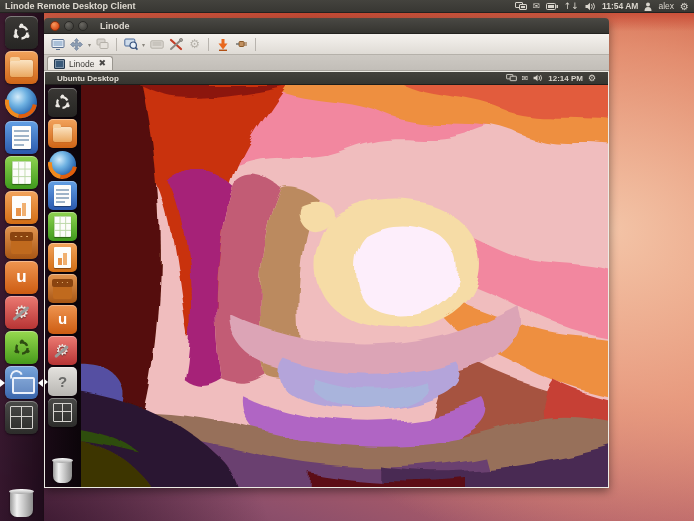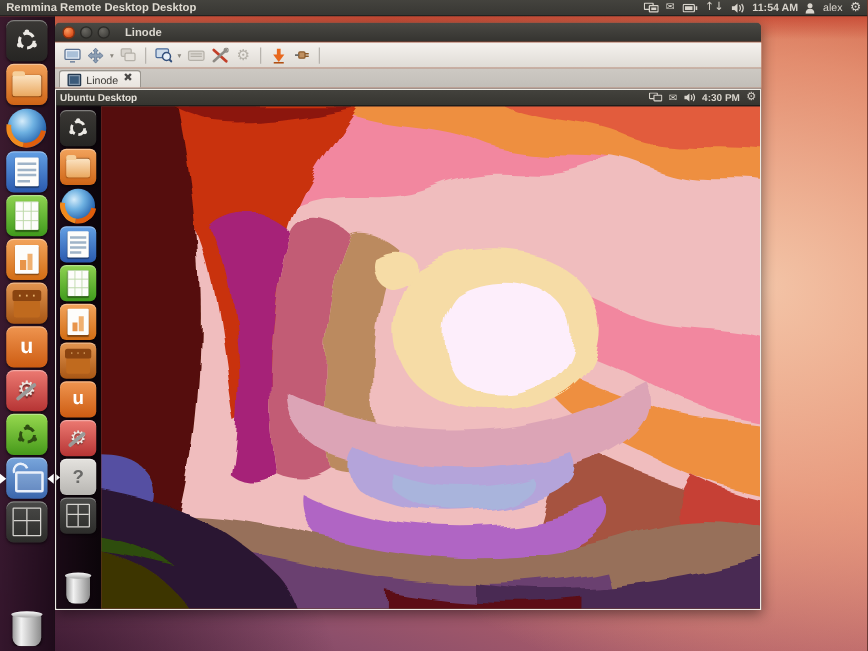--- a/index.html
+++ b/index.html
@@ -125,37 +125,37 @@
   .tab .tabicon{width:9px;height:8px;border-radius:1px;background:#3a5a7a;border:1px solid #24384e;
     box-shadow:inset 0 0 0 1px rgba(255,255,255,.35);}
   .tab .tablabel{font-size:8.5px;color:#3a3834;}
   .tab .tabclose{font-size:9px;font-weight:bold;color:#4a4846;line-height:1;}
 
   .viewport{flex:1;position:relative;border:1px solid #edebe5;border-top:1px solid #edebe5;background:#0a060a;overflow:hidden;}
 
   
   #remote-panel{position:absolute;left:0;top:0;right:0;height:13px;
     background:linear-gradient(#43423d,#363530);border-bottom:1px solid #1e1d1b;
-    display:flex;align-items:center;justify-content:space-between;padding:0 3px;box-sizing:border-box;z-index:4;text-align:center;}
+    display:flex;align-items:center;justify-content:space-between;padding:0 12px;box-sizing:border-box;z-index:4;text-align:center;}
   #remote-panel .ptitle{font-size:8px;font-weight:bold;color:#e4e0d8;}
   #remote-body{position:absolute;left:0;top:13px;right:0;bottom:0;display:flex;}
   #remote-launcher{width:36px;flex:none;box-sizing:border-box;
     background:linear-gradient(90deg,rgba(26,10,22,.97),rgba(12,5,10,.98));
     border-right:1px solid rgba(0,0,0,.5);
     display:flex;flex-direction:column;align-items:center;padding:3px 0 4px;gap:2px;}
   #remote-wallpaper{flex:1;position:relative;background:#8c4238;overflow:hidden;}
   #remote-wallpaper svg{position:absolute;inset:0;width:100%;height:100%;}
 </style>
 </head>
 <body>
 
 <div id="host-wallpaper"></div>
 
 <div id="host-topbar">
-  <span class="apptitle">Remmina Remote Desktop Desktop</span>
+  <span class="apptitle">Linode Remote Desktop Client</span>
   <span class="ind">
     <span>
       <svg width="12" height="9" viewBox="0 0 12 9">
           <rect x="0.5" y="0.5" width="7" height="5" rx="0.5" fill="none" stroke="#d8d4cc"></rect>
           <rect x="4.5" y="2.5" width="7" height="5" rx="0.5" fill="#44433e" stroke="#d8d4cc"></rect>
           <rect x="6" y="4" width="4" height="2" fill="#d8d4cc"></rect>
         </svg>
     </span>
     <span class="glyph">✉</span>
     <span>
@@ -365,21 +365,21 @@
               <rect x="4.5" y="2.5" width="7" height="5" rx="0.5" fill="#44433e" stroke="#d8d4cc"></rect>
             </svg>
         </span>
         <span class="glyph">✉</span>
         <span>
           <svg width="10" height="8" viewBox="0 0 11 9">
               <path d="M0.5,3 h2 L5,0.8 v7.4 L2.5,6 h-2 Z" fill="#d8d4cc"></path>
               <path d="M6.5,2.2 q1.6,2.3 0,4.6 M8.3,1.2 q2.5,3.3 0,6.6" stroke="#d8d4cc" fill="none" stroke-width="1"></path>
             </svg>
         </span>
-        <span class="tclock">4:30 PM</span>
+        <span class="tclock">12:14 PM</span>
         <span class="glyph" style="font-size:9px">⚙</span>
       </span>
     </div>
 
     <div id="remote-body">
 
       <div id="remote-launcher" class="mini">
         <div class="tilewrap">
             <div class="tile ic-dash">
               <svg style="position:absolute;inset:0;margin:auto" width="17" height="17" viewBox="0 0 20 20">

